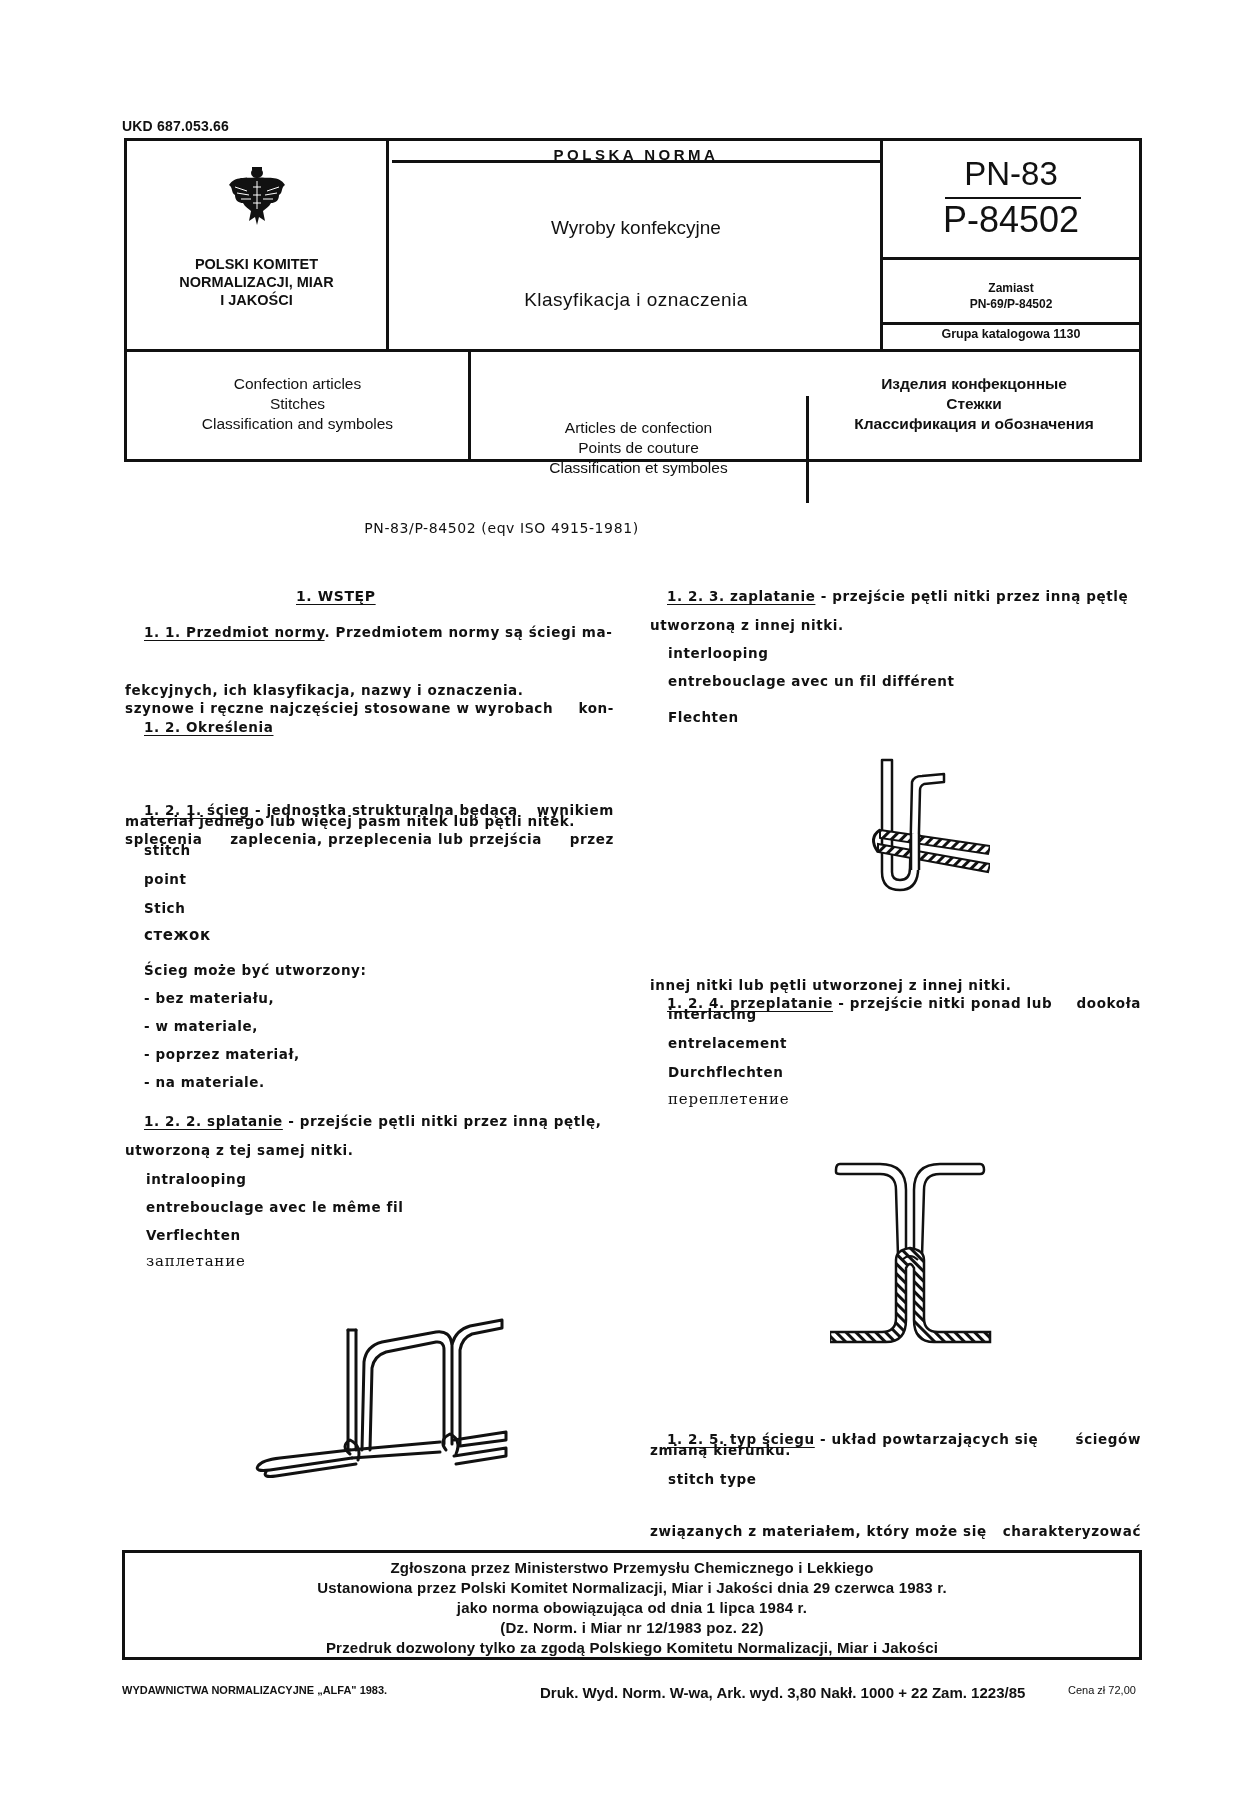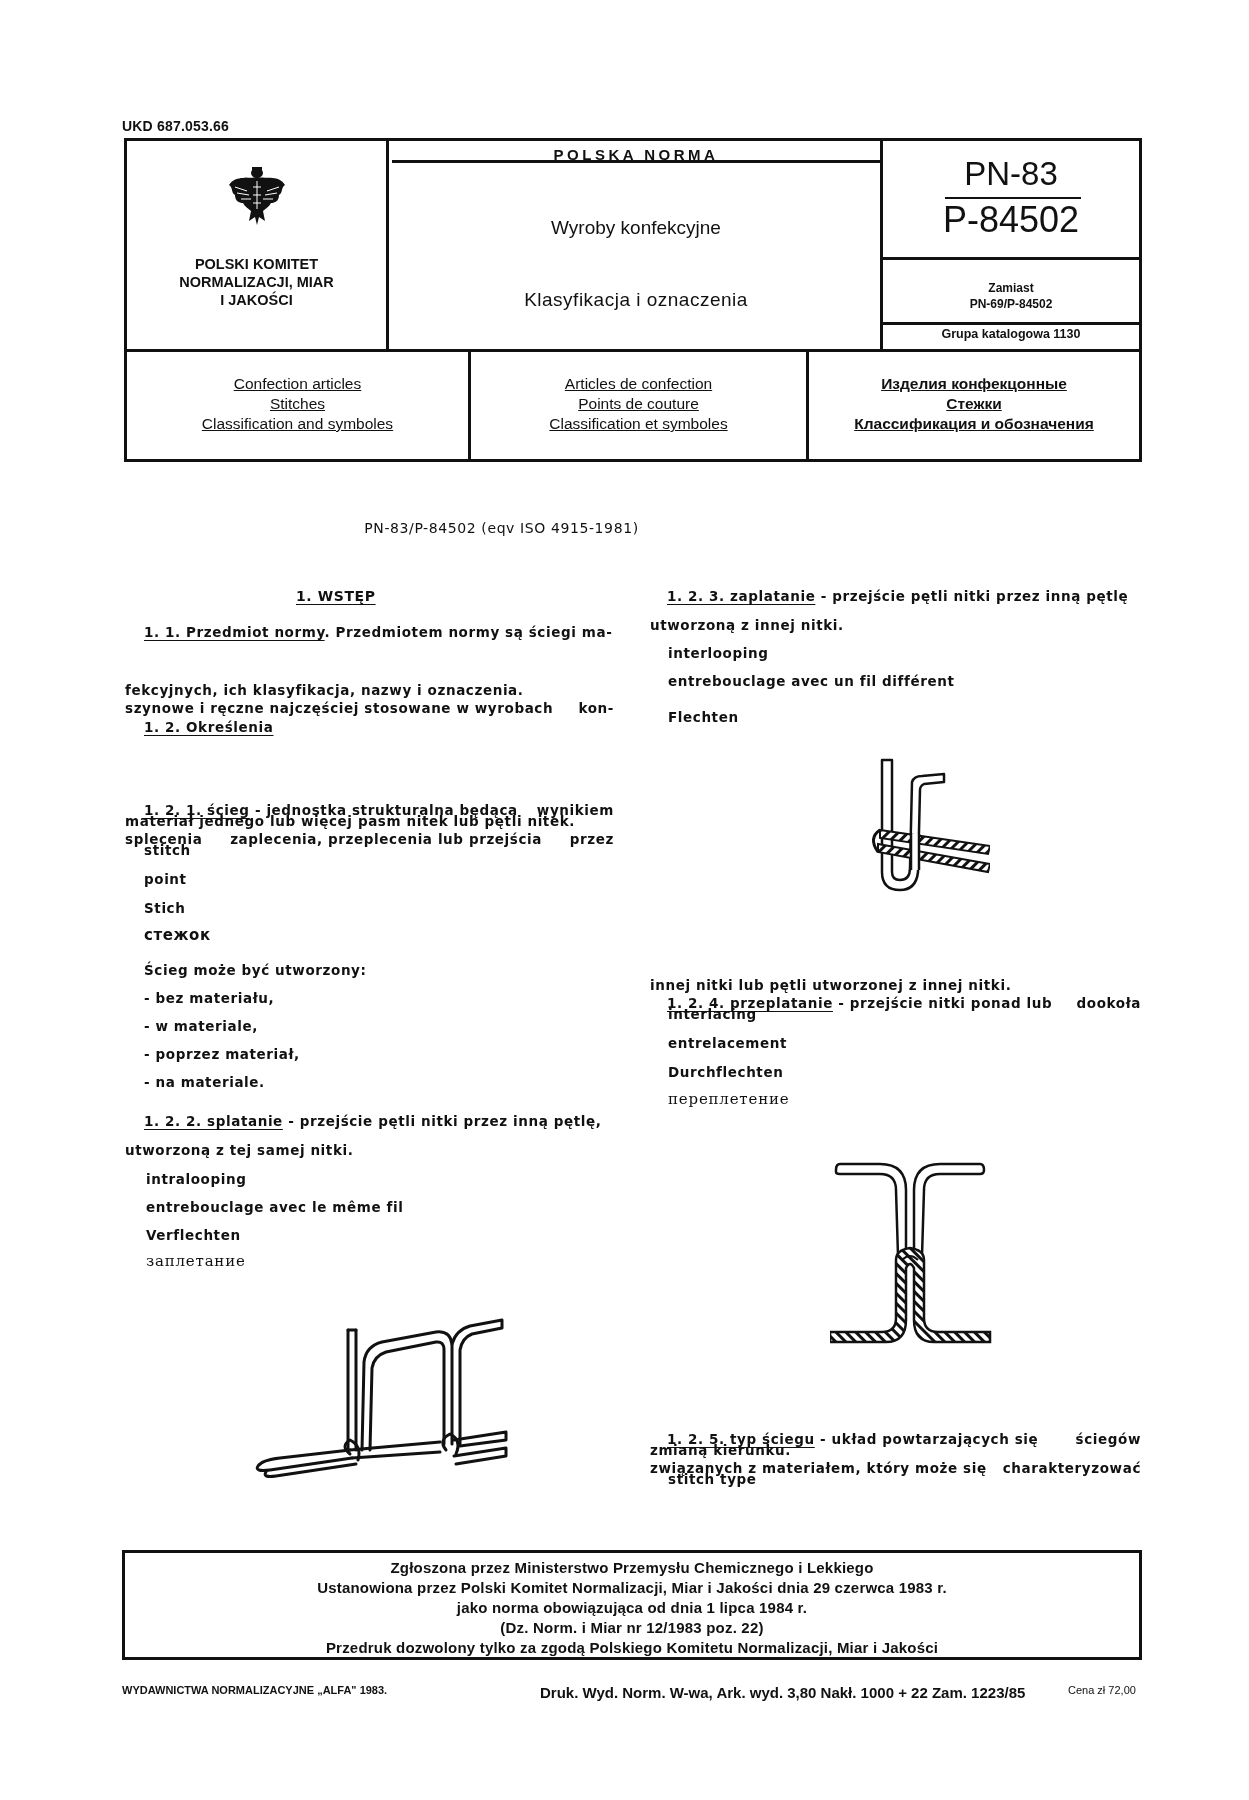--- a/index.html
+++ b/index.html
@@ -22,23 +22,23 @@
   .t3 { top: 148px; font-size: 19px; letter-spacing: 0.5px; }
   .hdr-right { left: 753px; top: 0; width: 259px; height: 208px; border-left: 3px solid #111; }
   .pn83 { position: absolute; left: 0; width: 100%; top: 14px; text-align: center; font-size: 33px; }
   .pnline { position: absolute; left: 62px; width: 136px; top: 56px; border-top: 2px solid #111; }
   .pnnum { position: absolute; left: 0; width: 100%; top: 58px; text-align: center; font-size: 36px; }
   .zam-box { position: absolute; left: 0; top: 116px; width: 100%; height: 68px; border-top: 3px solid #111; border-bottom: 3px solid #111; text-align: center; font-size: 12px; font-weight: bold; padding-top: 20px; line-height: 16px; }
   .grupa { position: absolute; left: 0; top: 186px; width: 100%; text-align: center; font-size: 12.5px; font-weight: bold; }
 
   
   .trans { left: 124px; top: 352px; width: 1018px; height: 110px; border: 3px solid #111; border-top: none; display: flex; }
-  .tcell { height: 100%; text-align: center; font-size: 15.5px; line-height: 20px; padding-top: 22px; text-decoration: underline; }
+  .tcell { height: 100%; text-align: center; font-size: 15.5px; line-height: 20px; padding-top: 22px; }
   .tcell.c1 { width: 344px; border-right: 3px solid #111; }
-  .tcell.c2 { width: 338px; border-right: 3px solid #111; }
+  .tcell.c2 { width: 338px; border-right: 3px solid #111; margin-top: 44px; }
   .tcell.c3 { flex: 1; font-weight: bold; }
 
   
   .mono { font-family: "DejaVu Sans", sans-serif; font-size: 13.5px; letter-spacing: 0.6px; font-weight: bold; }
   .eqv { left: 0; width: 1003px; top: 520px; text-align: center; font-weight: normal; font-size: 14px; }
   .line { white-space: nowrap; }
   .u { text-decoration: underline; text-underline-offset: 3px; }
   .ser { font-family: "DejaVu Serif", serif; font-weight: normal; font-size: 15px; letter-spacing: 0.8px; }
   .just { display: flex; justify-content: space-between; margin-top: 47px; }
 
@@ -214,21 +214,21 @@
     <path d="M150 14 L110 14 Q94 14 94 30 L92 96 L84 96 L84 30 Q84 4 110 4 L150 4 Q154 4 154 10 Q154 14 150 14 Z"></path>
   </g>
   <path d="M66 100 Q66 90 80 88 Q94 90 94 100 L94 158 Q94 172 108 172 L160 172 L160 182 L104 182 Q84 182 84 160 L84 108 Q80 100 76 108 L76 160 Q76 182 56 182 L0 182 L0 172 L52 172 Q66 172 66 158 Z" fill="url(#hatch2)" stroke="#111" stroke-width="2.5"></path>
   <path d="M72 100 Q80 92 88 100" fill="none" stroke="#111" stroke-width="2"></path>
 </svg>
 
 <div class="abs mono line just" style="left:667px; top:1384px; width:474px;">
   <span><span class="u">1. 2. 5. typ ściegu</span> <span>- układ powtarzających się</span></span>
     <span>ściegów</span>
 </div>
-<div class="abs mono line just" style="left:650px; top:1413px; width:491px;">
+<div class="abs mono line just" style="left:650px; top:1476px; width:491px;">
   <span>związanych z materiałem, który może się</span>
     <span>charakteryzować</span>
 </div>
 <div class="abs mono line" style="left:650px; top:1442px;">zmianą kierunku.</div>
 <div class="abs mono" style="left:668px; top:1471px;">stitch type</div>
 
 <div class="abs foot">
   <div>Zgłoszona przez Ministerstwo Przemysłu Chemicznego i Lekkiego</div>
   <div>Ustanowiona przez Polski Komitet Normalizacji, Miar i Jakości dnia 29 czerwca 1983 r.</div>
   <div>jako norma obowiązująca od dnia 1 lipca 1984 r.</div>

